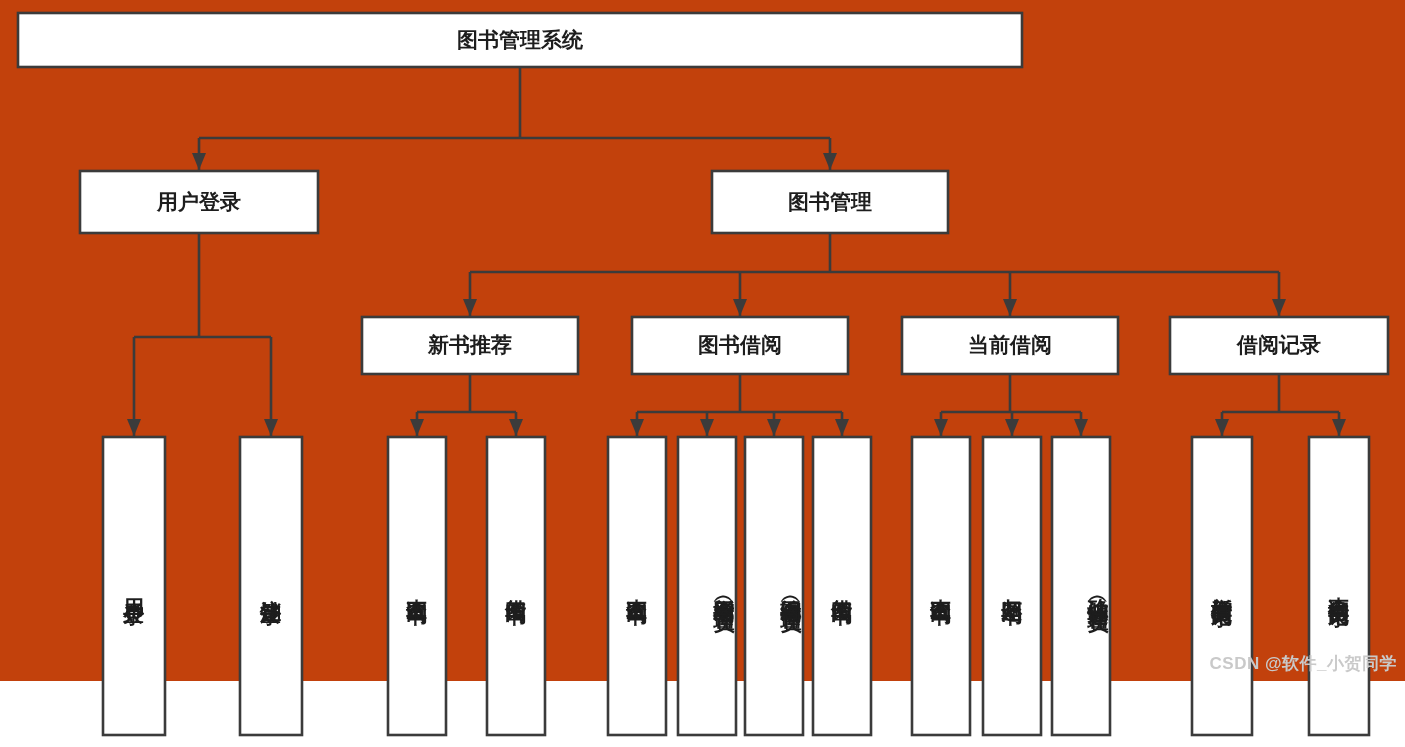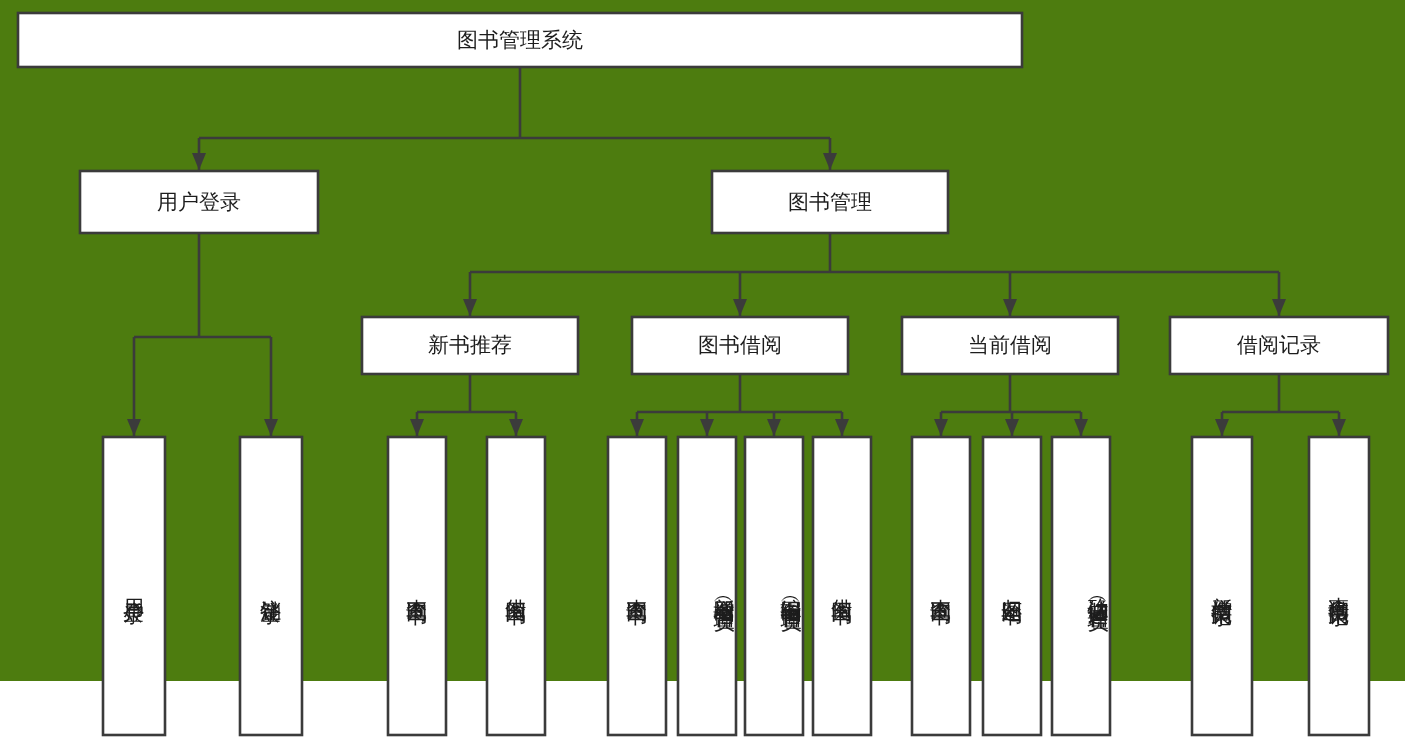--- a/index.html
+++ b/index.html
@@ -10,21 +10,22 @@
   body {
     width: 1405px;
     height: 747px;
     font-family: "Liberation Sans", "DejaVu Sans", sans-serif;
     overflow: hidden;
   }
   #diagram-root {
     position: relative;
     width: 1405px;
     height: 681px;
-    background: #4d7c0f;
+    background: #c2410c;
+    font-weight: bold;
   }
   svg#tree-svg {
     position: absolute;
     left: 0;
     top: 0;
     width: 1405px;
     height: 747px;
   }
   .node-box {
     fill: #ffffff;
@@ -181,14 +182,15 @@
       <div class="leaf-label align-top" style="left: 678px; top: 437px; width: 58px; height: 298px;">新增图书（管理员）</div>
       <div class="leaf-label align-top" style="left: 745px; top: 437px; width: 58px; height: 298px;">编辑图书（管理员）</div>
       <div class="leaf-label" style="left: 813px; top: 437px; width: 58px; height: 298px;">借阅图书</div>
       <div class="leaf-label" style="left: 912px; top: 437px; width: 58px; height: 298px;">查询图书</div>
       <div class="leaf-label" style="left: 983px; top: 437px; width: 58px; height: 298px;">归还图书</div>
       <div class="leaf-label align-top" style="left: 1052px; top: 437px; width: 58px; height: 298px;">确认归还（管理员）</div>
       <div class="leaf-label" style="left: 1192px; top: 437px; width: 60px; height: 298px;">新增借阅记录</div>
       <div class="leaf-label" style="left: 1309px; top: 437px; width: 60px; height: 298px;">查询借阅记录</div>
     </div>
 
+  <div id="watermark">CSDN @软件_小贺同学</div>
 
 </div>
 
 </body></html>

